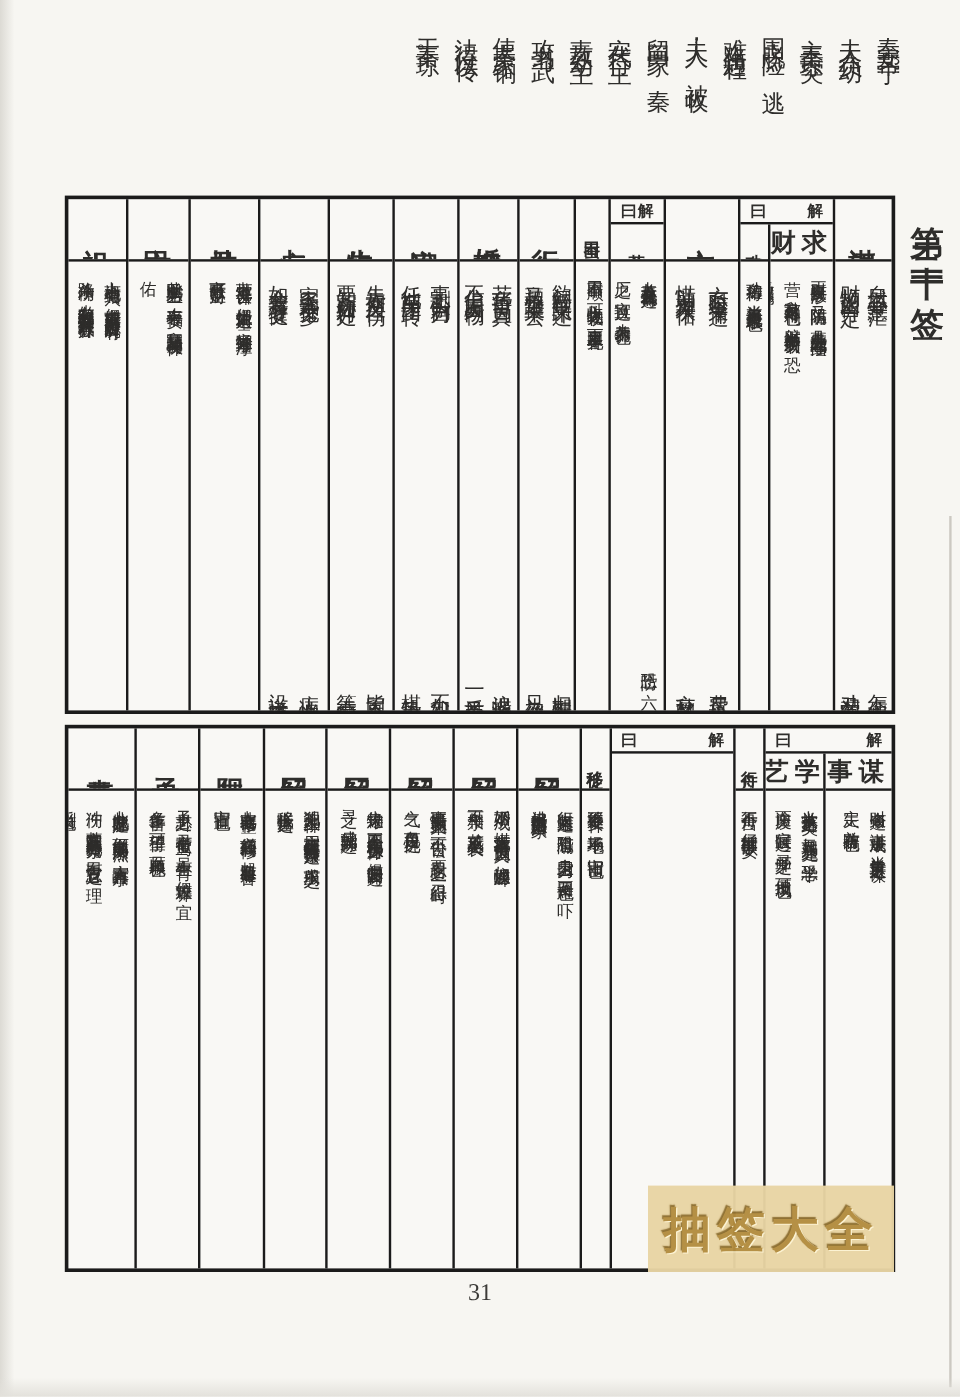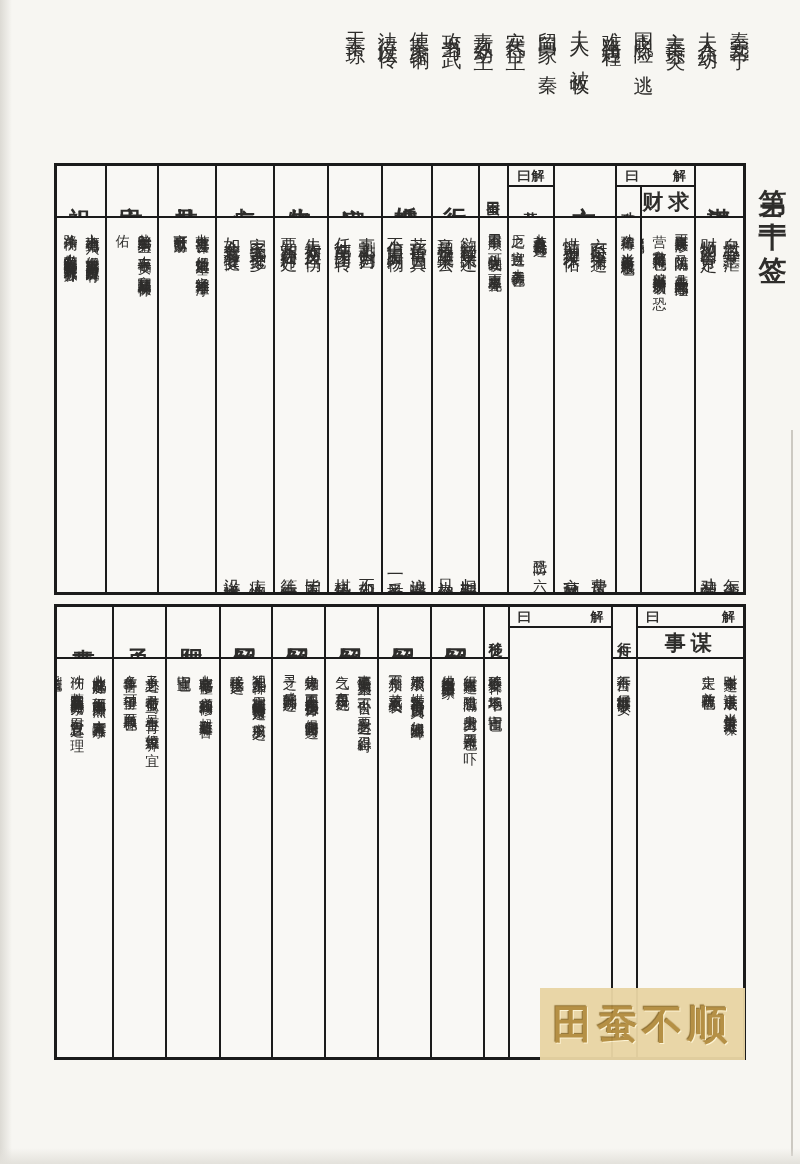--- a/index.html
+++ b/index.html
@@ -348,20 +348,33 @@
             </div>
             <div class="body prose">
               <div class="tline">
                 <span class="phrase">时令未通　谋事难成　肖牛肖羊之人更不可谋</span>
               </div>
               <div class="tline">
                 <span class="phrase">定失　并防有祸也</span>
               </div>
             </div>
           </div>
+          <div class="col" style="flex: 49 1 0px;">
+            <div class="hcell">
+              <span class="hs-h">艺学</span>
+            </div>
+            <div class="body prose">
+              <div class="tline">
+                <span class="phrase">卜学技艺之卦不美　如乌云遮月之兆　恐学半</span>
+              </div>
+              <div class="tline">
+                <span class="phrase">途而废　宜候时运　寻师学之　便可成功也</span>
+              </div>
+            </div>
+          </div>
         </div>
       </div>
       <div class="unit" style="flex: 23 1 0px;">
         <div class="ucols">
           <div class="col" style="flex: 23 1 0px;">
             <div class="hcell">
               <span class="hs-vs">行舟</span>
             </div>
             <div class="body prose">
               <div class="tline">
@@ -527,15 +540,16 @@
               </div>
               <div class="tline">
                 <span class="phrase">妥则吉也</span>
               </div>
             </div>
           </div>
         </div>
       </div>
     </div>
   <div class="watermark">
-    <span>田蚕不顺</span>
+    <span>抽签大全</span>
   </div>
+  <div class="pagenum">31</div>
 </div>
 
 </body></html>

